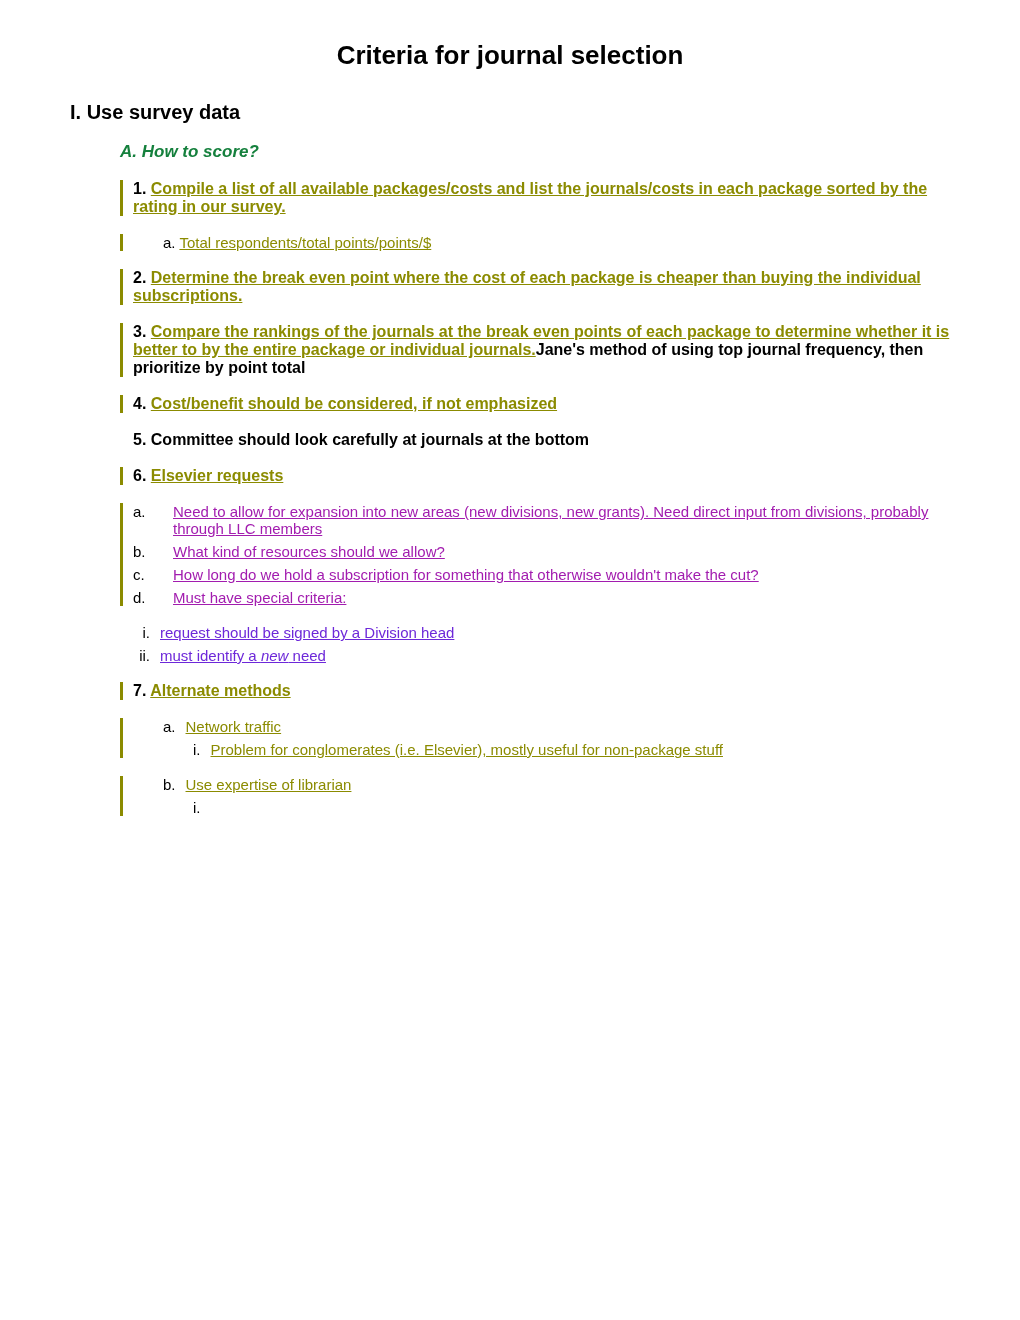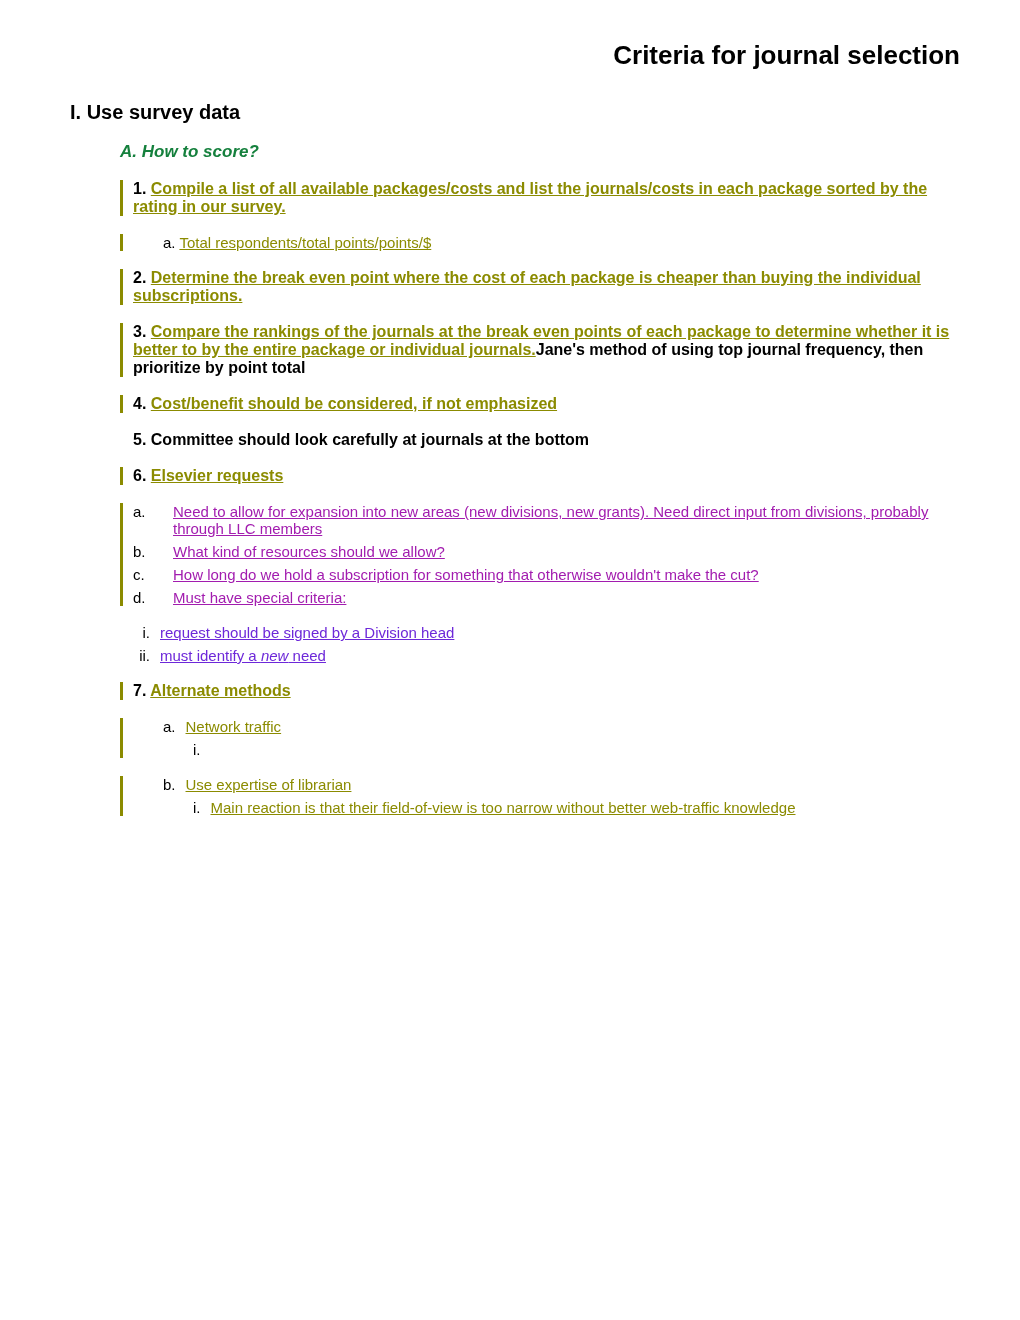--- a/index.html
+++ b/index.html
@@ -12,21 +12,21 @@
       background: #ffffff;
       font-family: Arial, sans-serif;
       font-size: 15px;
       color: #000000;
       width: 1020px;
       min-height: 1320px;
       padding: 40px 60px 60px 60px;
     }
 
     .page-title {
-      text-align: right;
+      text-align: center;
       font-size: 26px;
       font-weight: bold;
       margin-bottom: 30px;
       color: #000000;
     }
 
     .section-heading {
       font-size: 20px;
       font-weight: bold;
       color: #000000;
@@ -223,26 +223,26 @@
     </div>
   </div>
 
   <div class="outline-block">
     <div style="display: flex; gap: 10px; margin-left: 30px; margin-bottom: 6px;">
       <span>a.</span>
       <span class="link-text">Network traffic</span>
     </div>
     <div style="display: flex; gap: 10px; margin-left: 60px; margin-bottom: 6px;">
       <span>i.</span>
+      <span class="link-text">Problem for conglomerates (i.e. Elsevier), mostly useful for non-package stuff</span>
     </div>
   </div>
 
   <div class="outline-block">
     <div style="display: flex; gap: 10px; margin-left: 30px; margin-bottom: 6px;">
       <span>b.</span>
       <span class="link-text">Use expertise of librarian</span>
     </div>
     <div style="display: flex; gap: 10px; margin-left: 60px; margin-bottom: 6px;">
       <span>i.</span>
-      <span class="link-text">Main reaction is that their field-of-view is too narrow without better web-traffic knowledge</span>
     </div>
   </div>
 </div>
 
 </body></html>

